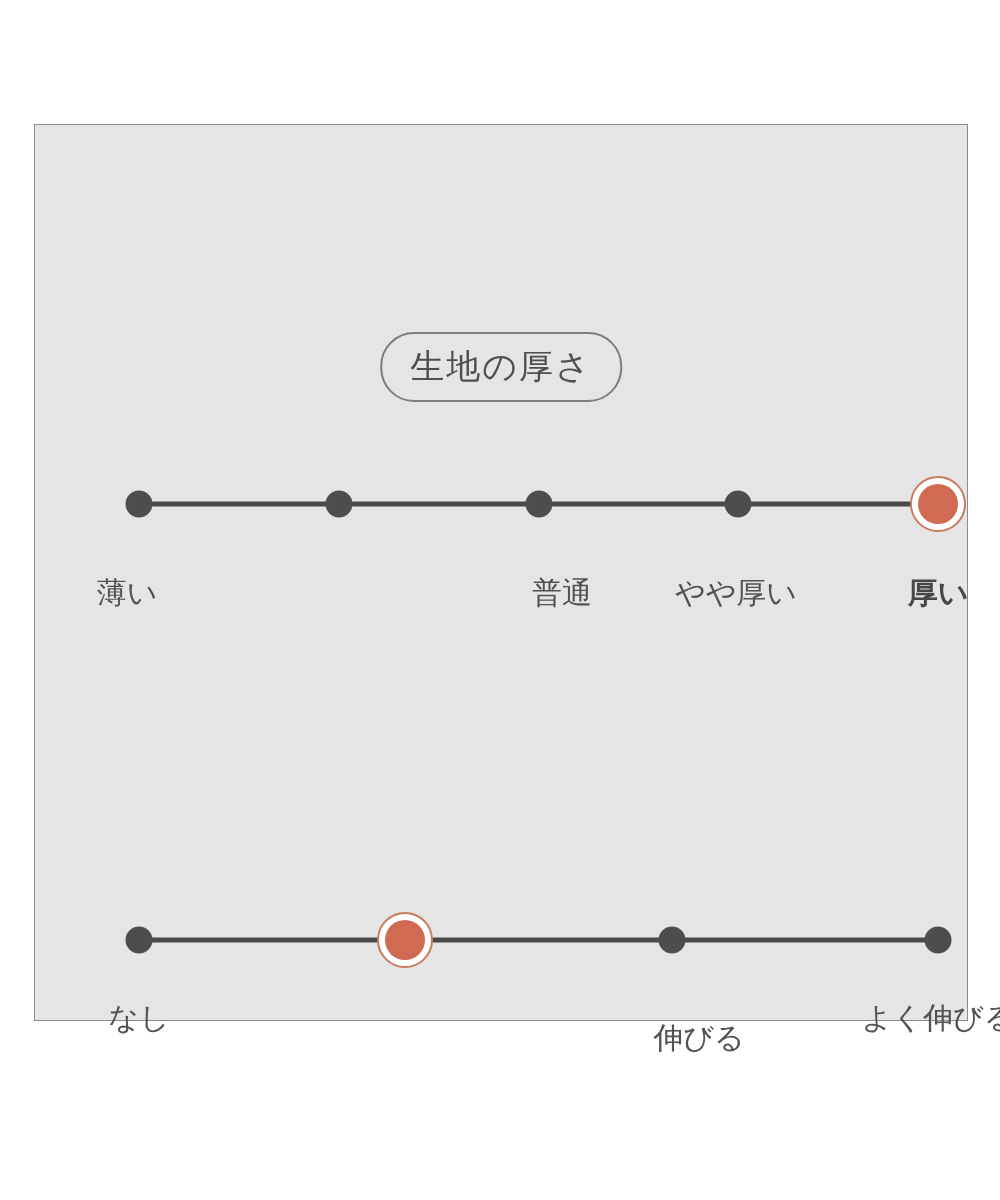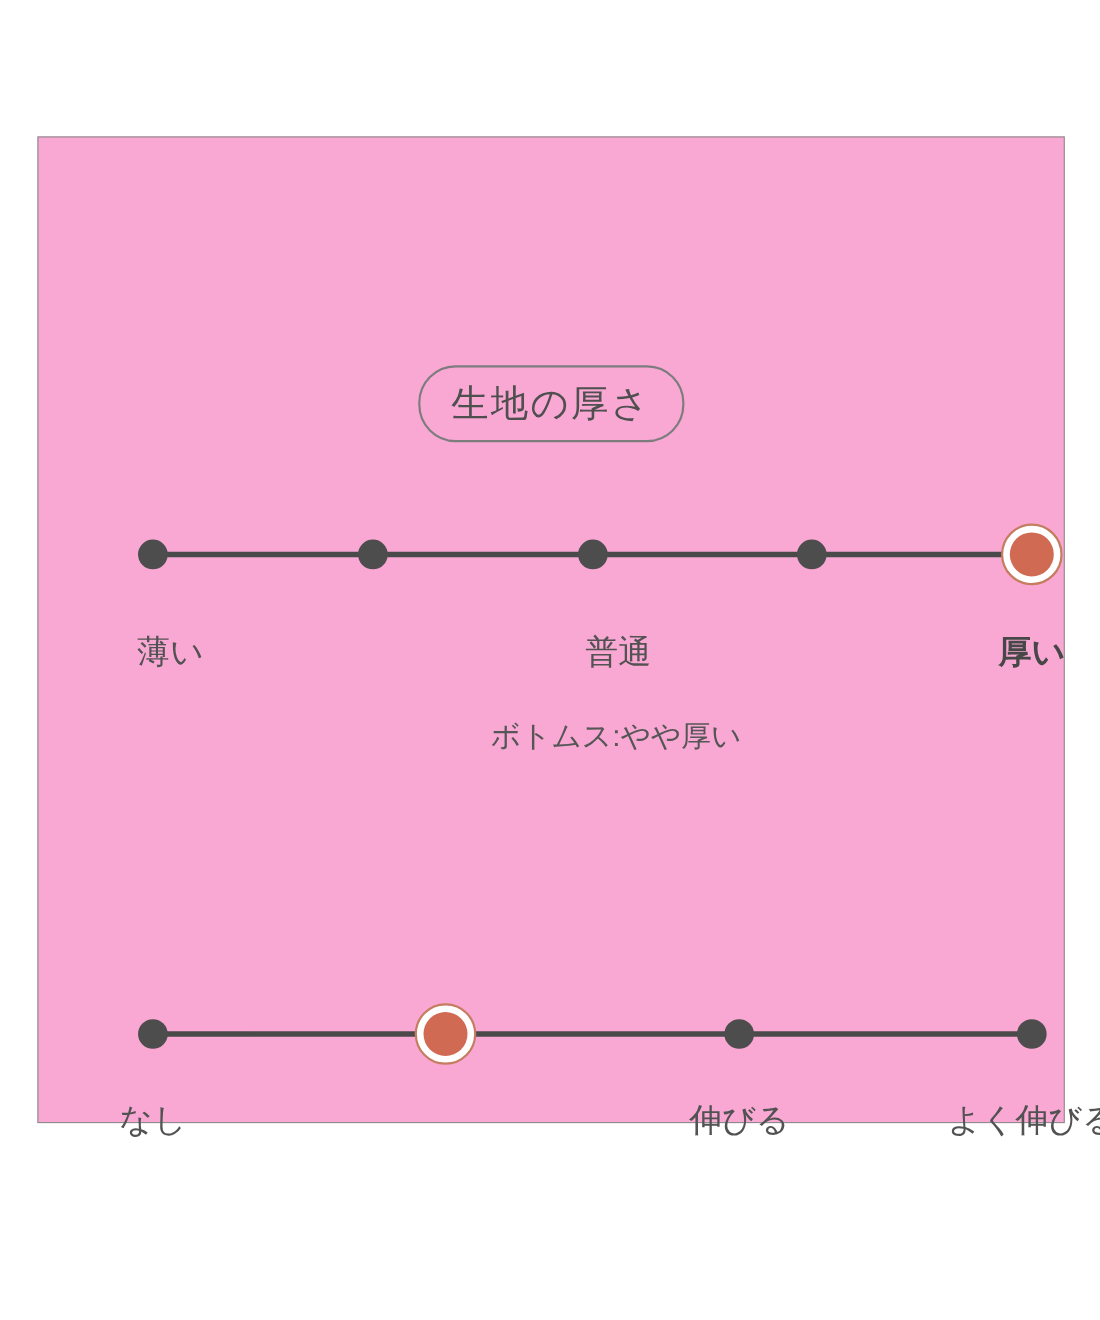--- a/index.html
+++ b/index.html
@@ -1,19 +1,19 @@
 <!DOCTYPE html>
 <html><head>
 <meta charset="utf-8">
 <style>
   html,body{margin:0;padding:0;background:#ffffff;}
   .canvas{position:relative;width:1000px;height:1200px;background:#ffffff;overflow:hidden;
           font-family:"Liberation Sans","DejaVu Sans",sans-serif;color:#4f4f4f;}
   .guide-box{position:absolute;left:34px;top:124px;width:932px;height:895px;
-             border:1.5px solid #8c8c8c;background:#f9a8d4;}
+             border:1.5px solid #8c8c8c;background:#e5e5e5;}
   .pill{position:absolute;left:50%;transform:translateX(-50%);
         min-width:150px;padding:10px 28px;border:2px solid #7d7d7d;border-radius:34px;
         font-size:34px;font-weight:500;color:#4f4f4f;text-align:center;white-space:nowrap;
         letter-spacing:2px;box-sizing:border-box;}
   .pill-1{top:207px;}
   .pill-2{top:646px;}
   .scale{position:absolute;left:0;width:1000px;height:60px;}
   .scale-1{top:349px;}
   .scale-2{top:785px;}
   .track{position:absolute;top:50%;height:5px;transform:translateY(-50%);
@@ -46,35 +46,35 @@
     <div class="scale scale-1">
       <div class="track" style="left:104px;width:799px;"></div>
       <span class="dot" style="left:104px;"></span>
       <span class="dot" style="left:304px;"></span>
       <span class="dot" style="left:504px;"></span>
       <span class="dot" style="left:703px;"></span>
       <span class="sel-ring" style="left:903px;"></span>
       <span class="sel-dot" style="left:903px;"></span>
     </div>
 
-    <span class="lbl lbl-row-1" style="left:120px;font-family:Liberation Serif, serif;">薄い</span>
+    <span class="lbl lbl-row-1" style="left:92px;font-family:Liberation Serif, serif;">薄い</span>
     <span class="lbl lbl-row-1" style="left:527px;">普通</span>
+    <span class="lbl lbl-row-1" style="left:701px;">やや厚い</span>
     <span class="lbl lbl-row-1 sel" style="left:903px;text-align:right;">厚い</span>
 
-    <div class="note">ボトムス:やや厚い</div>
 
 
     <div class="scale scale-2">
       <div class="track" style="left:104px;width:799px;"></div>
       <span class="dot" style="left:104px;"></span>
       <span class="sel-ring" style="left:370px;"></span>
       <span class="sel-dot" style="left:370px;"></span>
       <span class="dot" style="left:637px;"></span>
       <span class="dot" style="left:903px;"></span>
     </div>
 
     <span class="lbl lbl-row-2" style="left:104px;text-align:right;">なし</span>
-    <span class="lbl lbl-row-2" style="left:637px;">伸びる</span>
+    <span class="lbl lbl-row-2" style="left:664px;margin-top:20px;">伸びる</span>
     <span class="lbl lbl-row-2" style="left:903px;">よく伸びる</span>
 
   </div>
 
 </div>
 
 </body></html>

